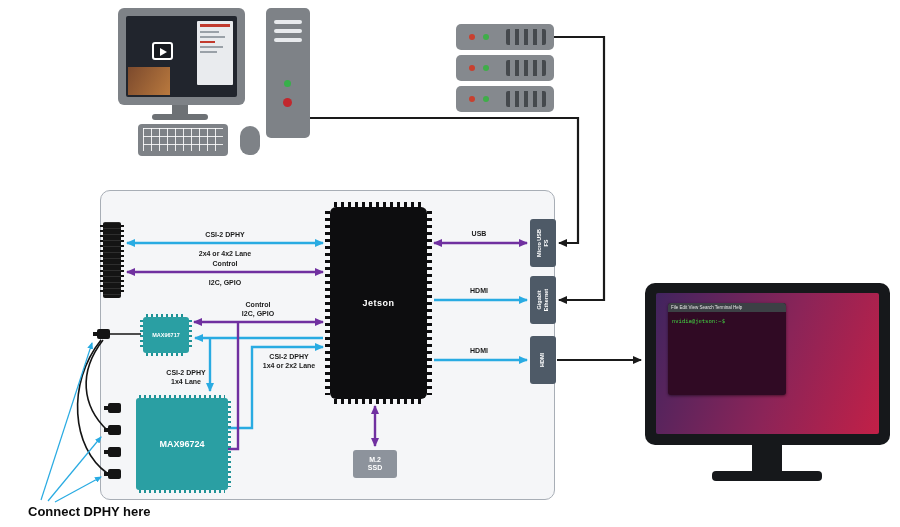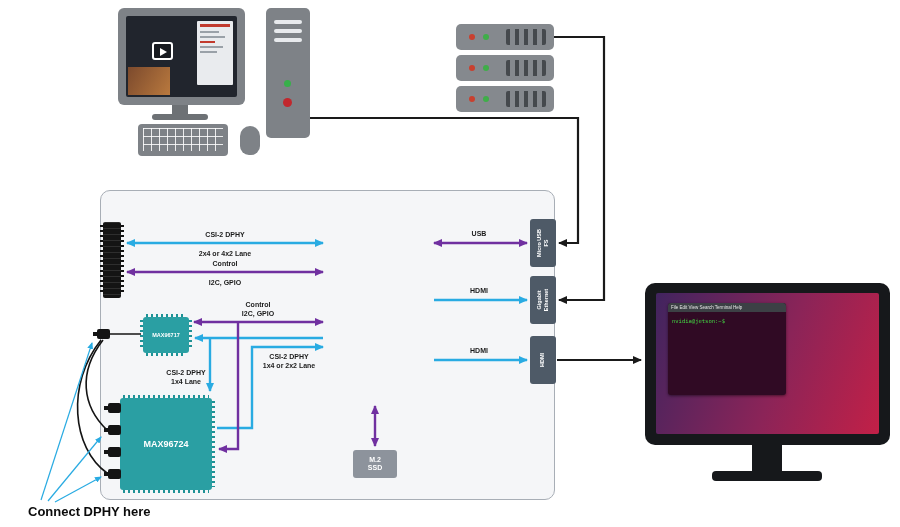--- a/index.html
+++ b/index.html
@@ -111,30 +111,37 @@
   </div>
 
   <div class="abs board"></div>
 
   <div class="abs" style="left:103px;top:222px;width:18px;height:76px;background:#141414;border-radius:2px;z-index:5;
        background-image:repeating-linear-gradient(180deg,#2e2e2e 0 1.5px,transparent 1.5px 6px)">
     <div class="abs" style="left:-3px;top:3px;bottom:3px;width:3px;background:repeating-linear-gradient(180deg,#141414 0 2px,transparent 2px 5px)"></div>
     <div class="abs" style="right:-3px;top:3px;bottom:3px;width:3px;background:repeating-linear-gradient(180deg,#141414 0 2px,transparent 2px 5px)"></div>
   </div>
 
+  <div class="abs" style="left:330px;top:207px;width:97px;height:192px;background:#0d0d0f;border-radius:6px;z-index:5">
+    <div class="jpin-t"></div>
+    <div class="jpin-b"></div>
+    <div class="jpin-l"></div>
+    <div class="jpin-r"></div>
+    <div class="chip-name" style="font-size:9px;letter-spacing:.5px">Jetson</div>
+  </div>
 
   <div class="abs chip-teal" style="left:143px;top:317px;width:46px;height:36px">
     <div class="tpin-t"></div>
     <div class="tpin-b"></div>
     <div class="tpin-l"></div>
     <div class="tpin-r"></div>
     <div class="chip-name" style="font-size:5.5px">MAX96717</div>
   </div>
 
-  <div class="abs chip-teal" style="left:120px;top:398px;width:92px;height:92px">
+  <div class="abs chip-teal" style="left:136px;top:398px;width:92px;height:92px">
     <div class="tpin-t"></div>
     <div class="tpin-b"></div>
     <div class="tpin-r"></div>
     <div class="chip-name" style="font-size:9px">MAX96724</div>
   </div>
 
   <div class="coax" style="left:97px;top:329px"></div>
   <div class="coax" style="left:108px;top:403px"></div>
   <div class="coax" style="left:108px;top:425px"></div>
   <div class="coax" style="left:108px;top:447px"></div>

